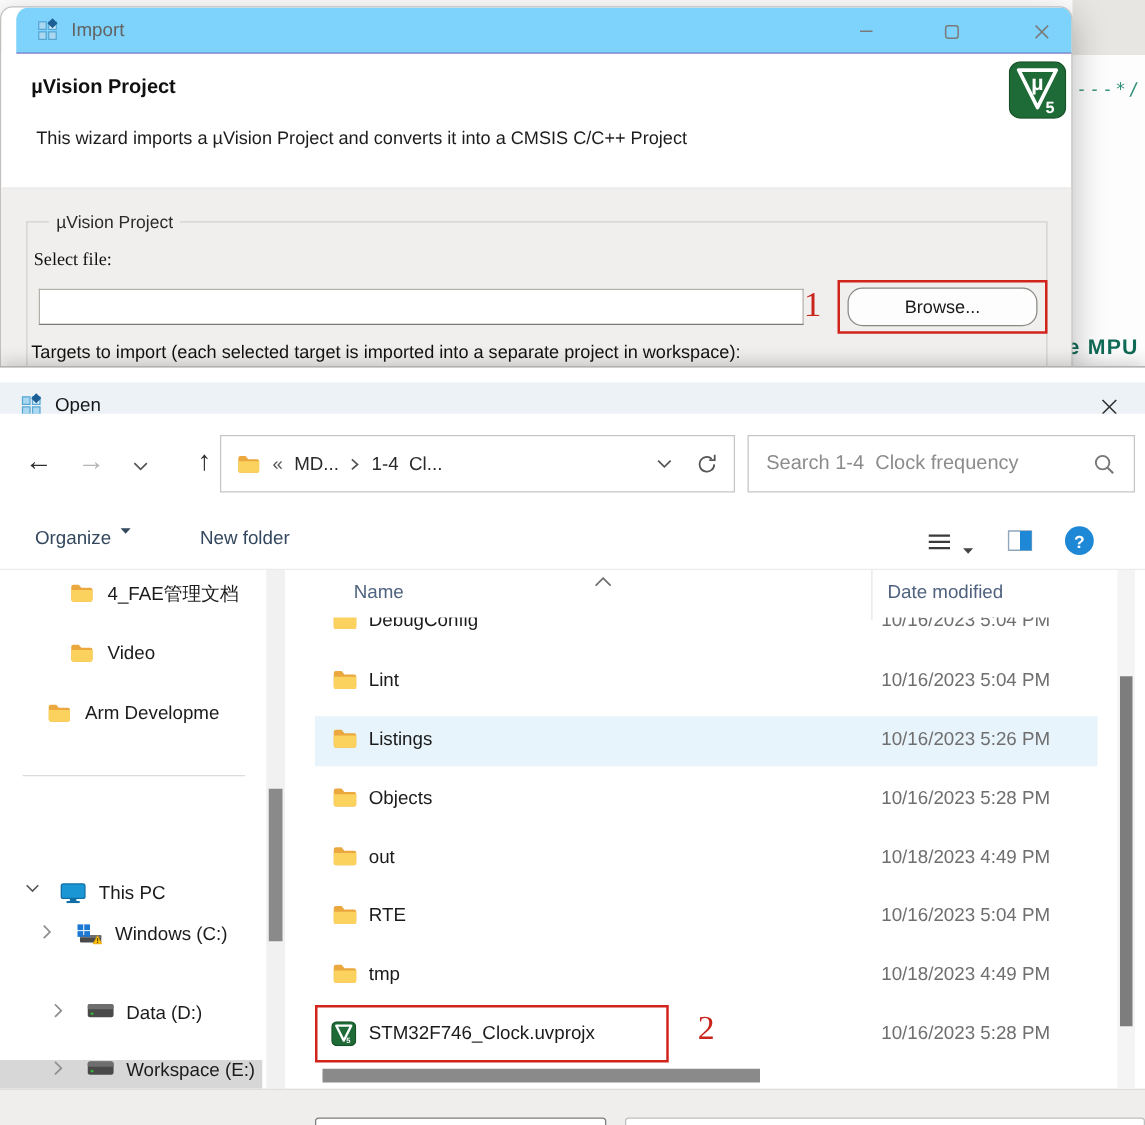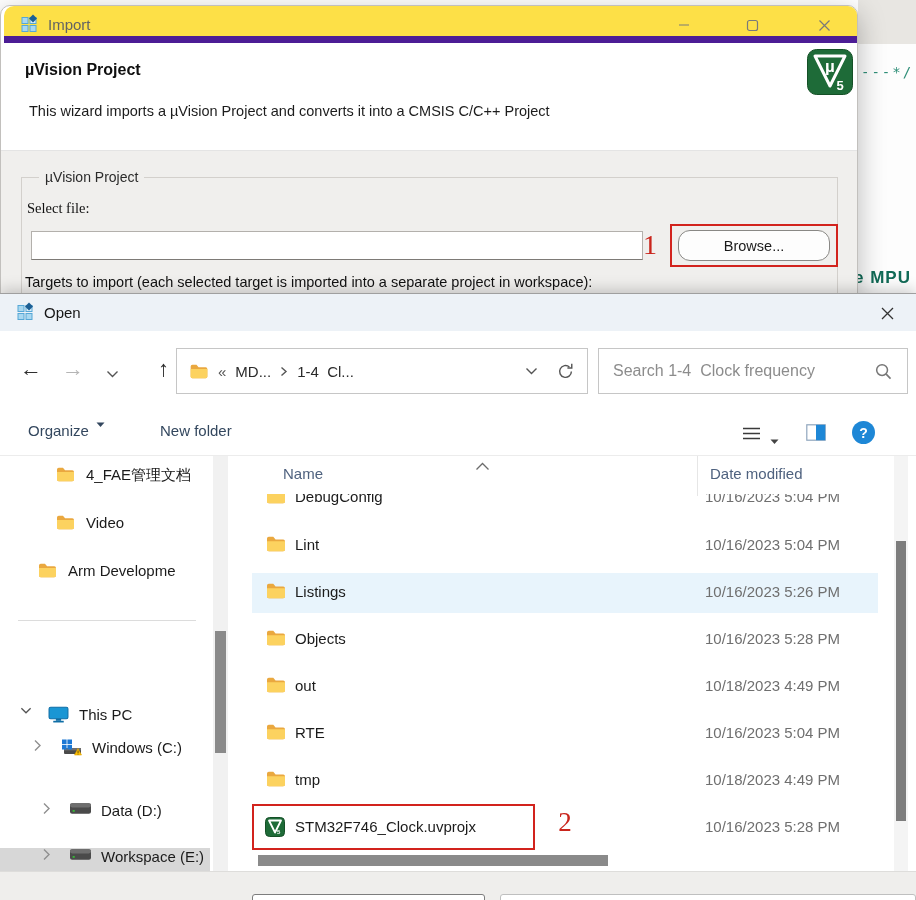--- a/index.html
+++ b/index.html
@@ -7,21 +7,21 @@
   .screen { position:relative; width:916px; height:900px; overflow:hidden; background:#fff; }
 
   
   .bg-strip { position:absolute; left:858px; top:0; width:58px; height:293px; background:#fdfdfd; z-index:0; }
   .bg-strip-top { position:absolute; left:0; top:0; width:58px; height:44px; background:#e8e6e2; }
   .code-top { position:absolute; left:3px; top:64px; font-family:"DejaVu Sans Mono", monospace; font-size:14px; letter-spacing:2px; color:#2f8f78; white-space:pre; }
   .code-bottom { position:absolute; left:-4px; top:268px; font-size:17px; font-weight:bold; letter-spacing:1px; color:#116b57; white-space:pre; }
 
   
   .import-win { position:absolute; left:0; top:5px; width:858px; height:289px; background:#fff; border:1px solid #c2c0bd; border-radius:10px 10px 0 0; box-shadow:0 8px 28px rgba(0,0,0,.28); z-index:1; overflow:hidden; }
-  .imp-titlebar { position:absolute; left:3px; top:0; width:100%; height:37px; background:#fde047; border-bottom:7px solid #4c1d95; border-radius:10px 10px 0 0; }
+  .imp-titlebar { position:absolute; left:12px; top:0; width:100%; height:37px; background:#7dd3fc; border-bottom:1px solid #4c1d95; border-radius:10px 10px 0 0; }
   .app-icon { position:absolute; left:16px; top:8px; width:20px; height:20px; }
   .imp-title { position:absolute; left:44px; top:0; line-height:37px; font-size:15px; color:#636363; }
   .win-btn { position:absolute; top:7px; width:36px; height:24px; display:flex; align-items:center; justify-content:center; color:#7a7a7a; cursor:default; }
   .imp-header { position:absolute; left:0; top:37px; width:100%; height:108px; background:#fff; border-bottom:1px solid #e4e4e4; }
   .imp-heading { position:absolute; left:24px; top:18px; font-size:16px; font-weight:bold; color:#101010; }
   .imp-desc { position:absolute; left:28px; top:60px; font-size:14.5px; color:#1c1c1c; white-space:nowrap; }
   .uv-logo { position:absolute; left:806px; top:6px; width:46px; height:46px; }
   .imp-body { position:absolute; left:0; top:145px; width:858px; height:144px; background:#f0efed; }
   .group-box { position:absolute; left:20px; top:26px; width:817px; height:140px; border:1px solid #d3d0cc; }
   .group-label { position:absolute; left:38px; top:18px; background:#f0efed; padding:0 6px; font-size:14px; color:#2b2b2b; }
@@ -29,21 +29,21 @@
   .file-input { position:absolute; left:30px; top:80px; width:612px; height:29px; background:#fff; border:1px solid #b3b0ac; border-bottom-color:#7d7a76; font-size:14px; padding:0 6px; }
   .ann { font-family:"Liberation Serif", serif; color:#c9251c; text-align:center; }
   .ann1 { position:absolute; left:636px; top:79px; width:26px; height:30px; font-size:28px; line-height:30px; }
   .red-rect { position:absolute; border:2px solid #d2231d; }
   .rect1 { left:669px; top:73px; width:168px; height:43px; }
   .browse-btn { position:absolute; left:677px; top:79px; width:152px; height:31px; background:#fdfdfd; border:1px solid #898885; border-radius:12px; font-size:14.5px; color:#1a1a1a; font-family:"Liberation Sans",sans-serif; }
   .targets-label { position:absolute; left:24px; top:123px; font-size:14.5px; color:#111; white-space:nowrap; }
 
   
   .open-win { position:absolute; left:0; top:293px; width:916px; height:607px; background:#fff; border-top:1px solid #9f9f9f; box-shadow:0 -3px 14px rgba(0,0,0,.20); z-index:2; }
-  .open-titlebar { position:absolute; left:0; top:0; width:100%; height:37px; background:#edf2f7; }
+  .open-titlebar { position:absolute; left:0; top:12px; width:100%; height:37px; background:#edf2f7; }
   .open-title { position:absolute; left:44px; top:0; line-height:37px; font-size:15px; color:#161616; }
   .open-close { position:absolute; left:872px; top:6px; width:30px; height:26px; display:flex; align-items:center; justify-content:center; color:#333; }
 
   .nav-row { position:absolute; left:0; top:37px; width:100%; height:80px; background:#fff; }
   .nav-ic { position:absolute; top:25px; font-size:22px; color:#2f2f2f; line-height:26px; }
   .nav-fwd { color:#b5b5b5; }
   .nav-chev { position:absolute; left:106px; top:34px; }
   .address-bar { position:absolute; left:176px; top:17px; width:412px; height:46px; border:1px solid #c6c6c6; background:#fff; display:flex; align-items:center; padding:0 12px; gap:9px; }
   .crumb { font-size:15px; color:#2a2a2a; white-space:pre; }
   .crumb-sym { font-size:15px; color:#555; }

